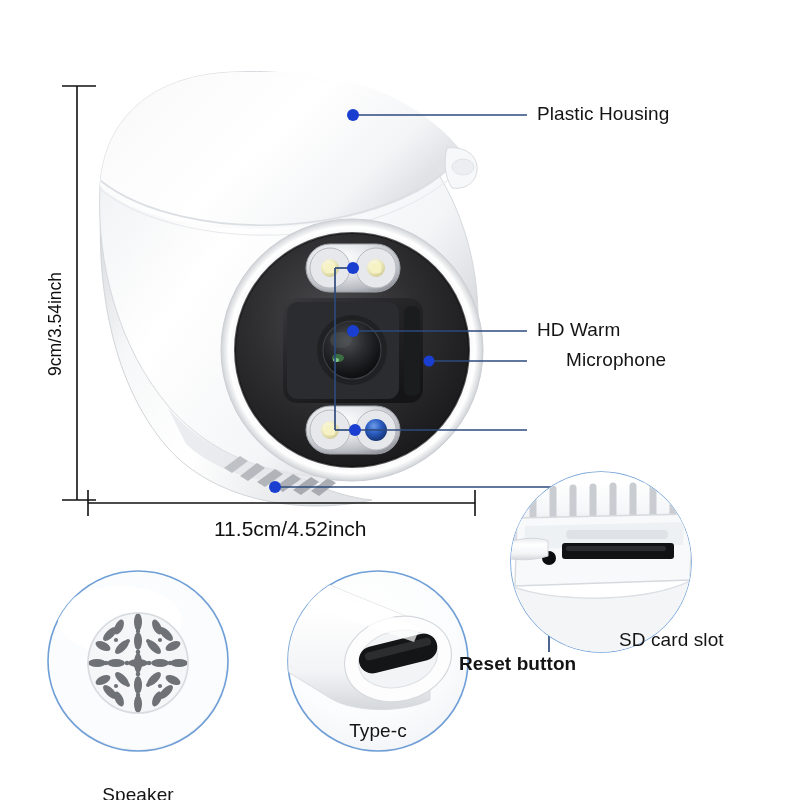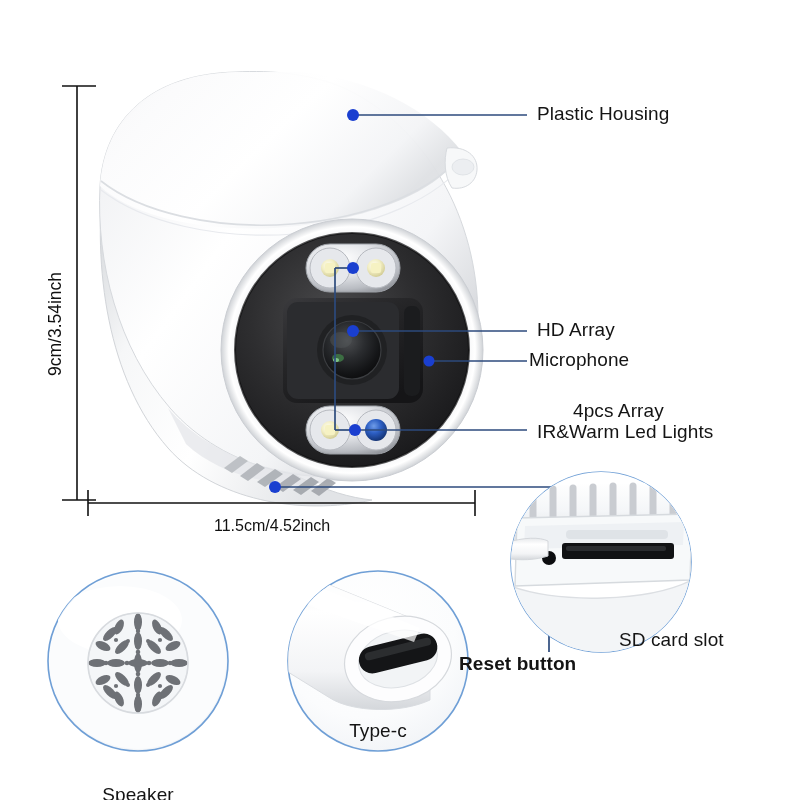--- a/index.html
+++ b/index.html
@@ -18,21 +18,21 @@
     position:absolute;
     font-size:19px;
     color:#141414;
     white-space:nowrap;
     line-height:1.18;
     letter-spacing:.1px;
   }
   .lbl-center{text-align:center;}
   .dim-h{
     position:absolute;
-    font-size:16px;
+    font-size:21px;
     color:#111;
     white-space:nowrap;
   }
   .dim-v{
     position:absolute;
     font-size:17.5px;
     color:#111;
     white-space:nowrap;
     transform-origin:0 0;
     transform:rotate(-90deg);
@@ -368,28 +368,24 @@
         <rect x="358" y="640" width="80" height="27" rx="13.5" transform="rotate(-14 398 653)" fill="#141517"></rect>
         <rect x="364" y="645" width="68" height="8" rx="4" transform="rotate(-14 398 649)" fill="#2f3134" opacity="0.85"></rect>
 
         <path d="M292 600 L302 580 L420 628 L414 642 Z" fill="#ffffff" opacity="0.7"></path>
       </g>
     </g>
   </svg>
 
   <div class="lbl" style="left:537px; top:103px;">Plastic Housing</div>
 
-  <div class="lbl" style="left:537px; top:319px;">HD Array</div>
-
-  <div class="lbl" style="left:529px; top:349px;">Microphone</div>
-
-  <div class="lbl two-line" style="left:537px; top:400px;">
-    <div style="padding-left:36px;">4pcs Array</div>
-    <div>IR&amp;Warm Led Lights</div>
-  </div>
+  <div class="lbl" style="left:537px; top:319px;">HD Warm</div>
+
+  <div class="lbl" style="left:566px; top:349px;">Microphone</div>
+
 
   <div class="lbl" style="left:595px; top:629px;margin-left:24px;">SD card slot</div>
 
   <div class="lbl" style="left:459px; top:653px;font-weight:bold;">Reset button</div>
 
   <div class="lbl lbl-center" style="left:88px; top:748px; width:100px;margin-top:36px;">Speaker</div>
 
   <div class="lbl lbl-center" style="left:328px; top:720px; width:100px;">Type-c</div>
 
   <div class="dim-v" style="left:45px; top:376px;">9cm/3.54inch</div>

